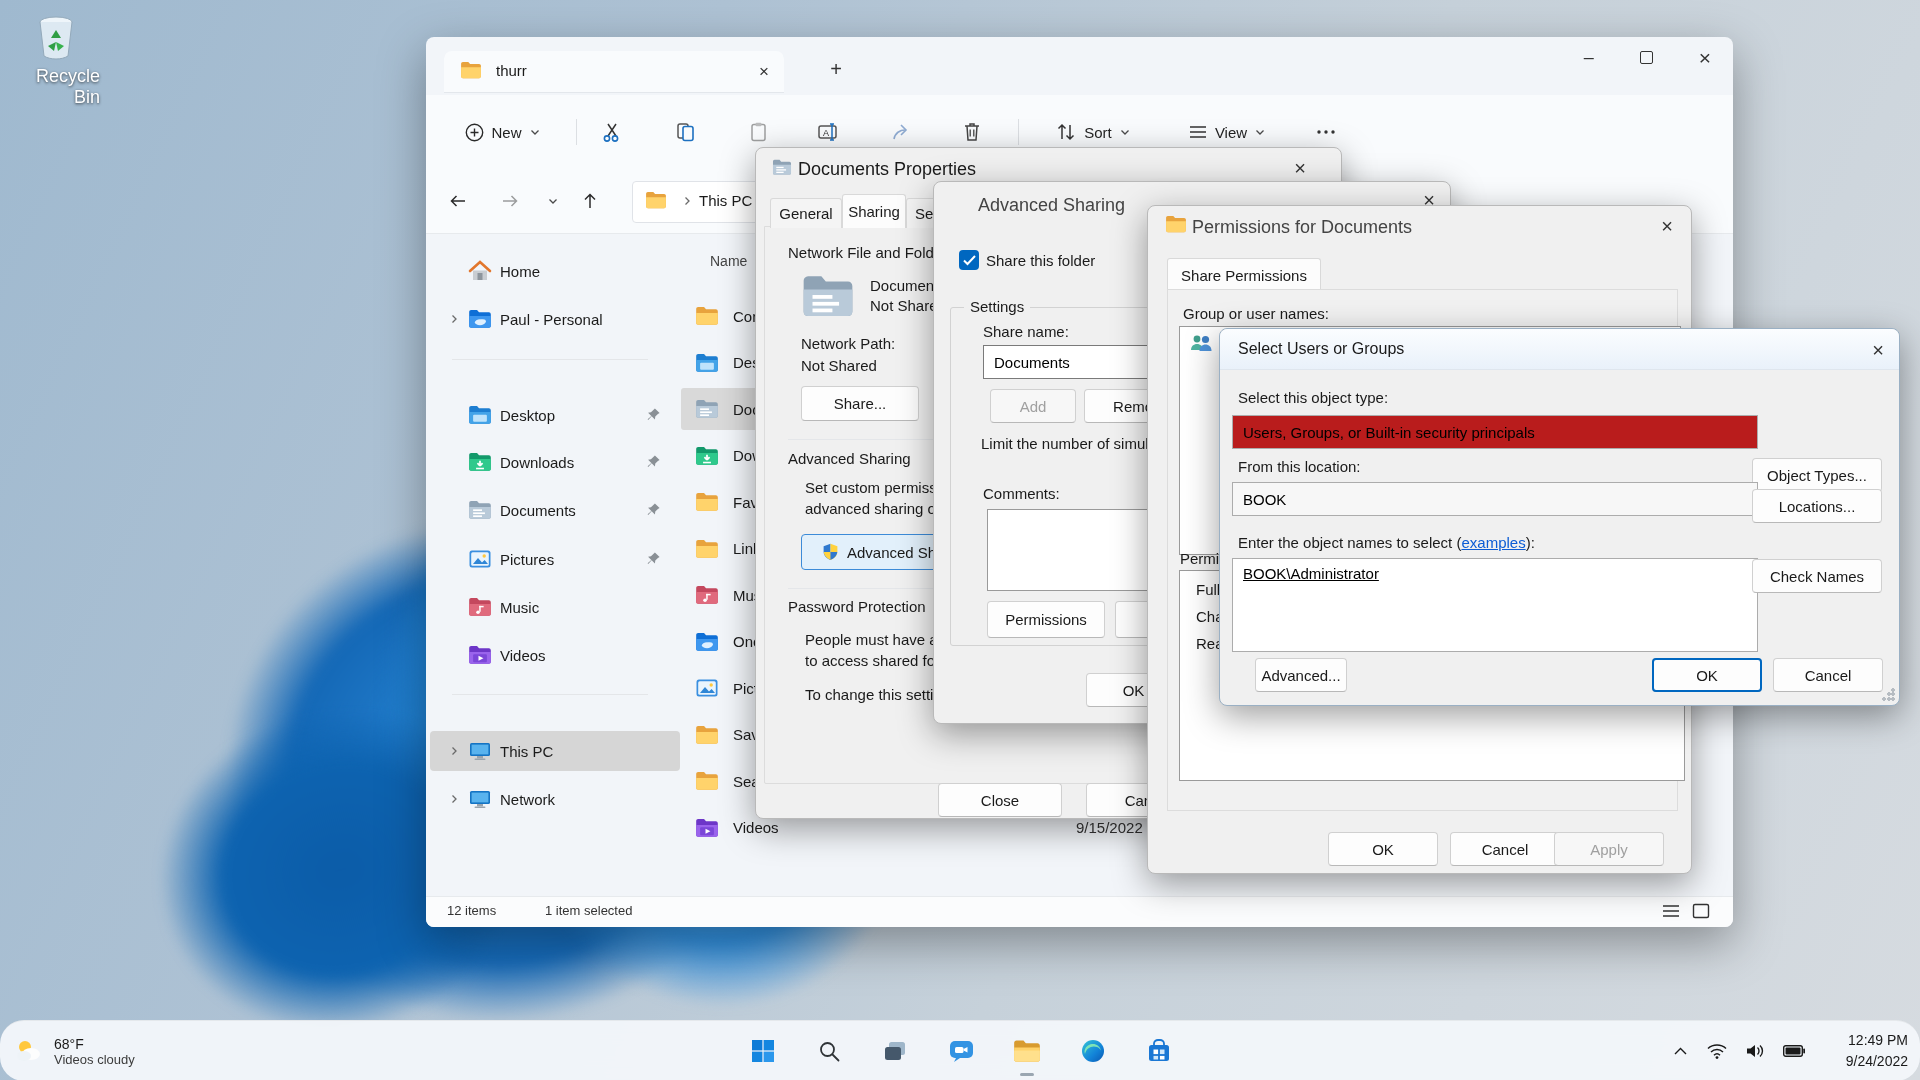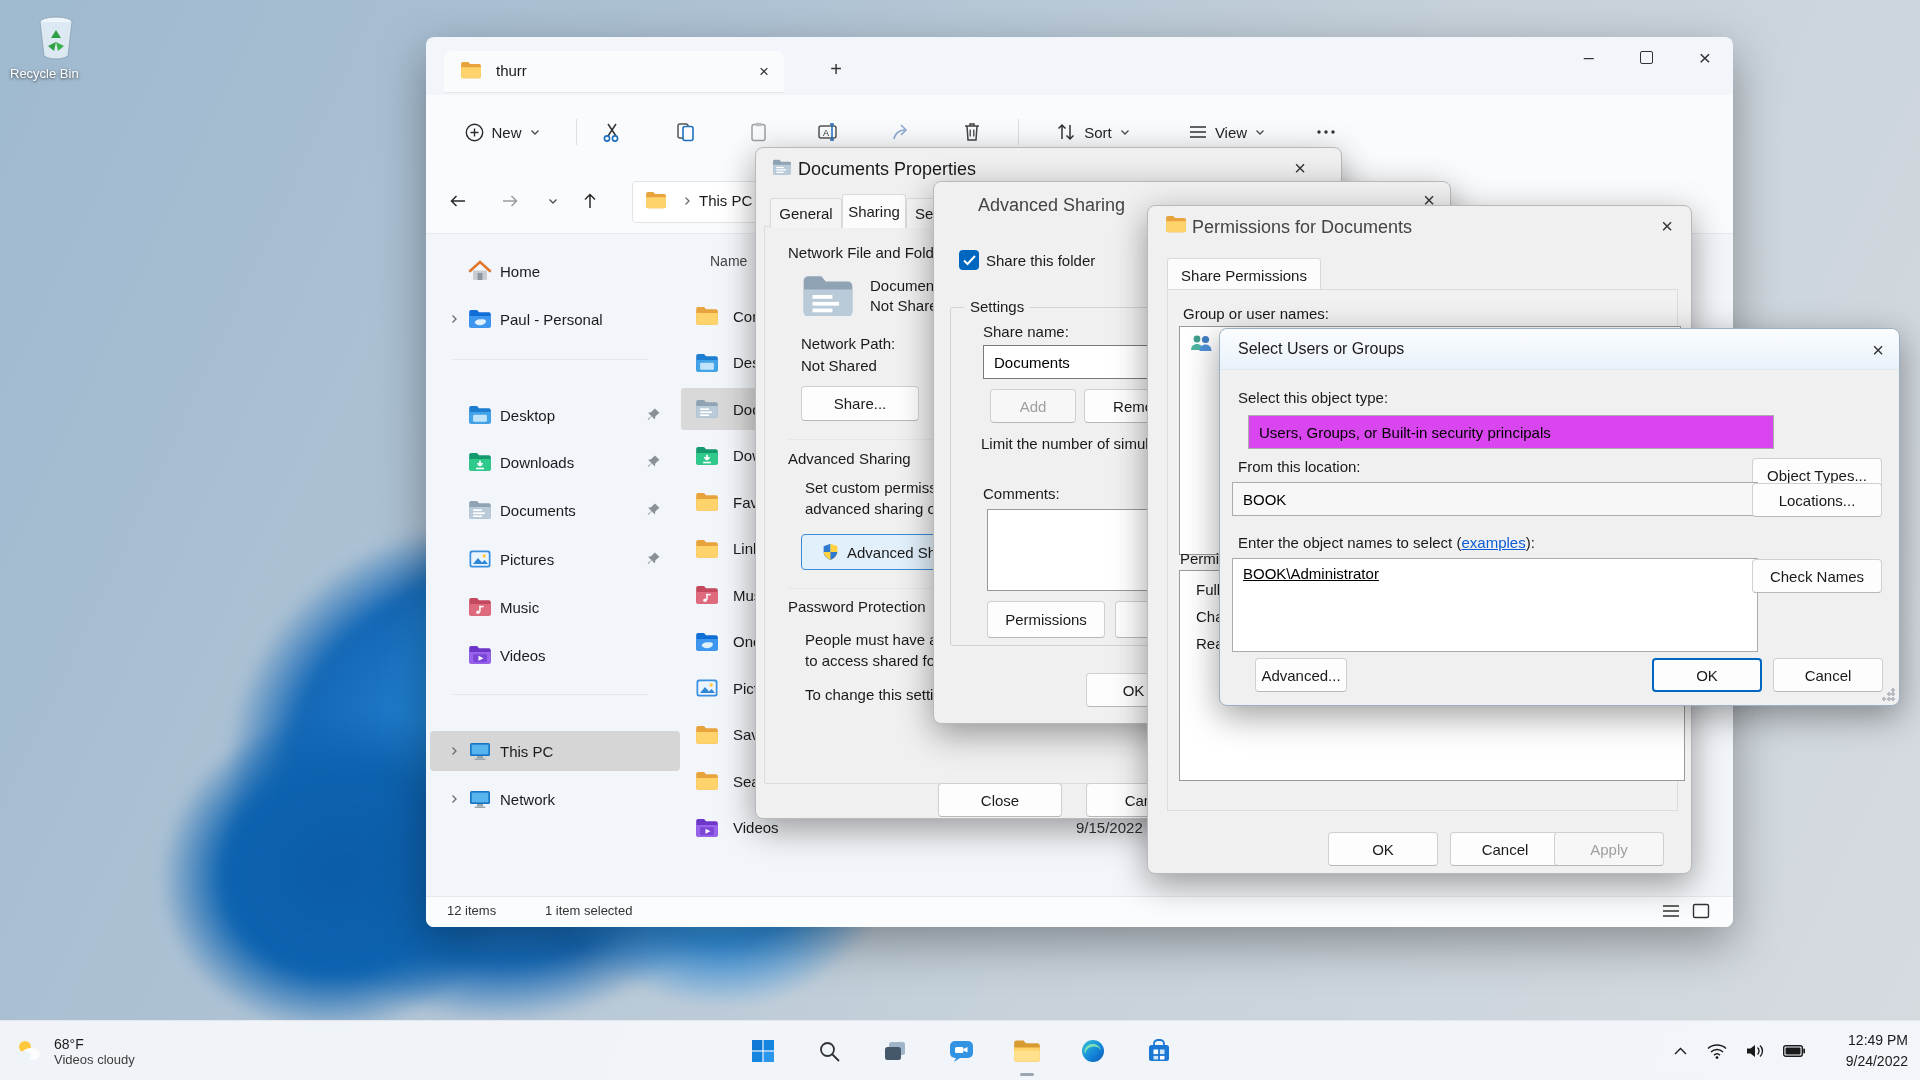--- a/index.html
+++ b/index.html
@@ -4,21 +4,21 @@
 <style>
   html,body{margin:0;padding:0;background:#222;}
   #screen{position:relative;width:1920px;height:1080px;overflow:hidden;
     font-family:"Liberation Sans",sans-serif;color:#1a1a1a;
     background:linear-gradient(115deg,#9fb9cf 0%,#aec2d4 30%,#c6d1da 60%,#d6dbe0 100%);}
   .abs{position:absolute;}
   .flex{display:flex;align-items:center;}
   
   .petal{position:absolute;border-radius:50%;filter:blur(6px);}
   
-  .desk-label{color:#fff;font-size:13px;text-shadow:0 1px 3px rgba(0,0,0,.7);text-align:left;}
+  .desk-label{color:#fff;font-size:18px;text-shadow:0 1px 3px rgba(0,0,0,.7);text-align:right;}
   
   #explorer{left:426px;top:37px;width:1307px;height:890px;background:#f2f5f9;border-radius:8px;
     box-shadow:0 16px 48px rgba(0,0,0,.35);overflow:hidden;z-index:10;}
   .tab-active{background:#f9fbfd;border-radius:8px 8px 0 0;box-shadow:0 -1px 0 #e3e7ec inset;}
   .toolbar{background:#f9fbfd;border-bottom:1px solid #e4e7ea;}
   .tbtn{display:flex;align-items:center;justify-content:center;gap:7px;border-radius:5px;color:#1f1f1f;font-size:15px;}
   .tsep{width:1px;height:26px;background:#dcdfe3;}
   .addr-box{background:#fff;border:1px solid #e0e3e8;border-radius:4px;}
   .side-item{display:flex;align-items:center;gap:8px;font-size:15px;color:#1b1b1b;}
   .hairline{background:#e4e6e9;}
@@ -35,21 +35,21 @@
   .field{background:#fff;border:1px solid #acacac;font-size:15px;color:#000;display:flex;align-items:center;padding:0 10px;}
   .groupbox{border:1px solid #d2d2d2;border-radius:3px;}
   .legend{background:#f0f0f0;padding:0 6px;font-size:15px;}
   .tabbtn{display:flex;align-items:center;justify-content:center;font-size:15px;border:1px solid #d9d9d9;border-bottom:none;
           background:#f4f4f4;border-radius:3px 3px 0 0;}
   .tabbtn.active{background:#fcfcfc;position:relative;}
   .xclose{font-size:20px;color:#333;display:flex;align-items:center;justify-content:center;}
   .link{color:#0b5cd5;text-decoration:underline;}
   
   #taskbar{left:0;top:1020px;width:1920px;height:60px;background:rgba(242,246,250,.96);
-     border-top:1px solid rgba(0,0,0,.05);z-index:100;backdrop-filter:blur(10px);}
+     border-top:1px solid rgba(0,0,0,.05);z-index:100;backdrop-filter:blur(10px);border-radius:24px;}
   .tb-ico{width:44px;height:44px;border-radius:6px;display:flex;align-items:center;justify-content:center;}
 </style>
 </head>
 <body>
 
 <div id="screen">
 
   <div class="petal" style="left:120px;top:420px;width:760px;height:700px;background:radial-gradient(closest-side,#2f8fe0 0%,#1468b6 55%,rgba(20,104,182,0) 72%);"></div>
   <div class="petal" style="left:330px;top:330px;width:420px;height:640px;background:radial-gradient(closest-side,#5cb3f2 0%,#1e7fd0 50%,rgba(30,127,208,0) 70%);transform:rotate(25deg);"></div>
   <div class="petal" style="left:80px;top:640px;width:520px;height:460px;background:radial-gradient(closest-side,#0c5ca8 0%,#0d63b0 45%,rgba(13,99,176,0) 70%);transform:rotate(-15deg);"></div>
@@ -665,26 +665,26 @@
       <div style="position: absolute; left: 48px; top: 402px; font-size: 15px; white-space: nowrap;">Change</div>
       <div style="position: absolute; left: 48px; top: 429px; font-size: 15px; white-space: nowrap;">Read</div>
     </div>
 
   <div class="abs dlg" style="left:1219px;top:328px;width:679px;height:376px;z-index:50;border:1px solid #9ab0c4;">
     <div class="abs" style="left:0;top:0;width:679px;height:40px;background:linear-gradient(#fbfdff,#e9f1fa);border-radius:8px 8px 0 0;border-bottom:1px solid #dfe6ee;"></div>
     <span class="abs dlg-title" style="left:18px;top:11px;font-size:16px;">Select Users or Groups</span>
     <span class="abs xclose" style="left:644px;top:7px;width:28px;height:28px;">×</span>
 
     <span class="abs" style="left:18px;top:60px;font-size:15px;">Select this object type:</span>
-    <div class="abs field" style="left:28px;top:86px;width:504px;height:32px;background:#d946ef;">Users, Groups, or Built-in security principals</div>
+    <div class="abs field" style="left:12px;top:86px;width:504px;height:32px;background:#b91c1c;">Users, Groups, or Built-in security principals</div>
     <div class="abs btn" style="left:532px;top:87px;width:128px;height:32px;margin-top:42px;">Object Types...</div>
 
     <span class="abs" style="left:18px;top:129px;font-size:15px;">From this location:</span>
     <div class="abs field" style="left:12px;top:153px;width:504px;height:32px;background:#f7f7f7;">BOOK</div>
-    <div class="abs btn" style="left:532px;top:154px;width:128px;height:32px;">Locations...</div>
+    <div class="abs btn" style="left:532px;top:160px;width:128px;height:32px;">Locations...</div>
 
     <span class="abs" style="left:18px;top:205px;font-size:15px;">
       <span>Enter the object names to select (</span><span class="link">examples</span><span>):</span>
     </span>
     <div class="abs field" style="left:12px;top:229px;width:504px;height:80px;align-items:flex-start;padding:6px 10px;">
       <span style="text-decoration:underline;">BOOK\Administrator</span>
     </div>
     <div class="abs btn" style="left:532px;top:230px;width:128px;height:32px;">Check Names</div>
 
     <div class="abs btn" style="left:35px;top:329px;width:90px;height:32px;">Advanced...</div>

